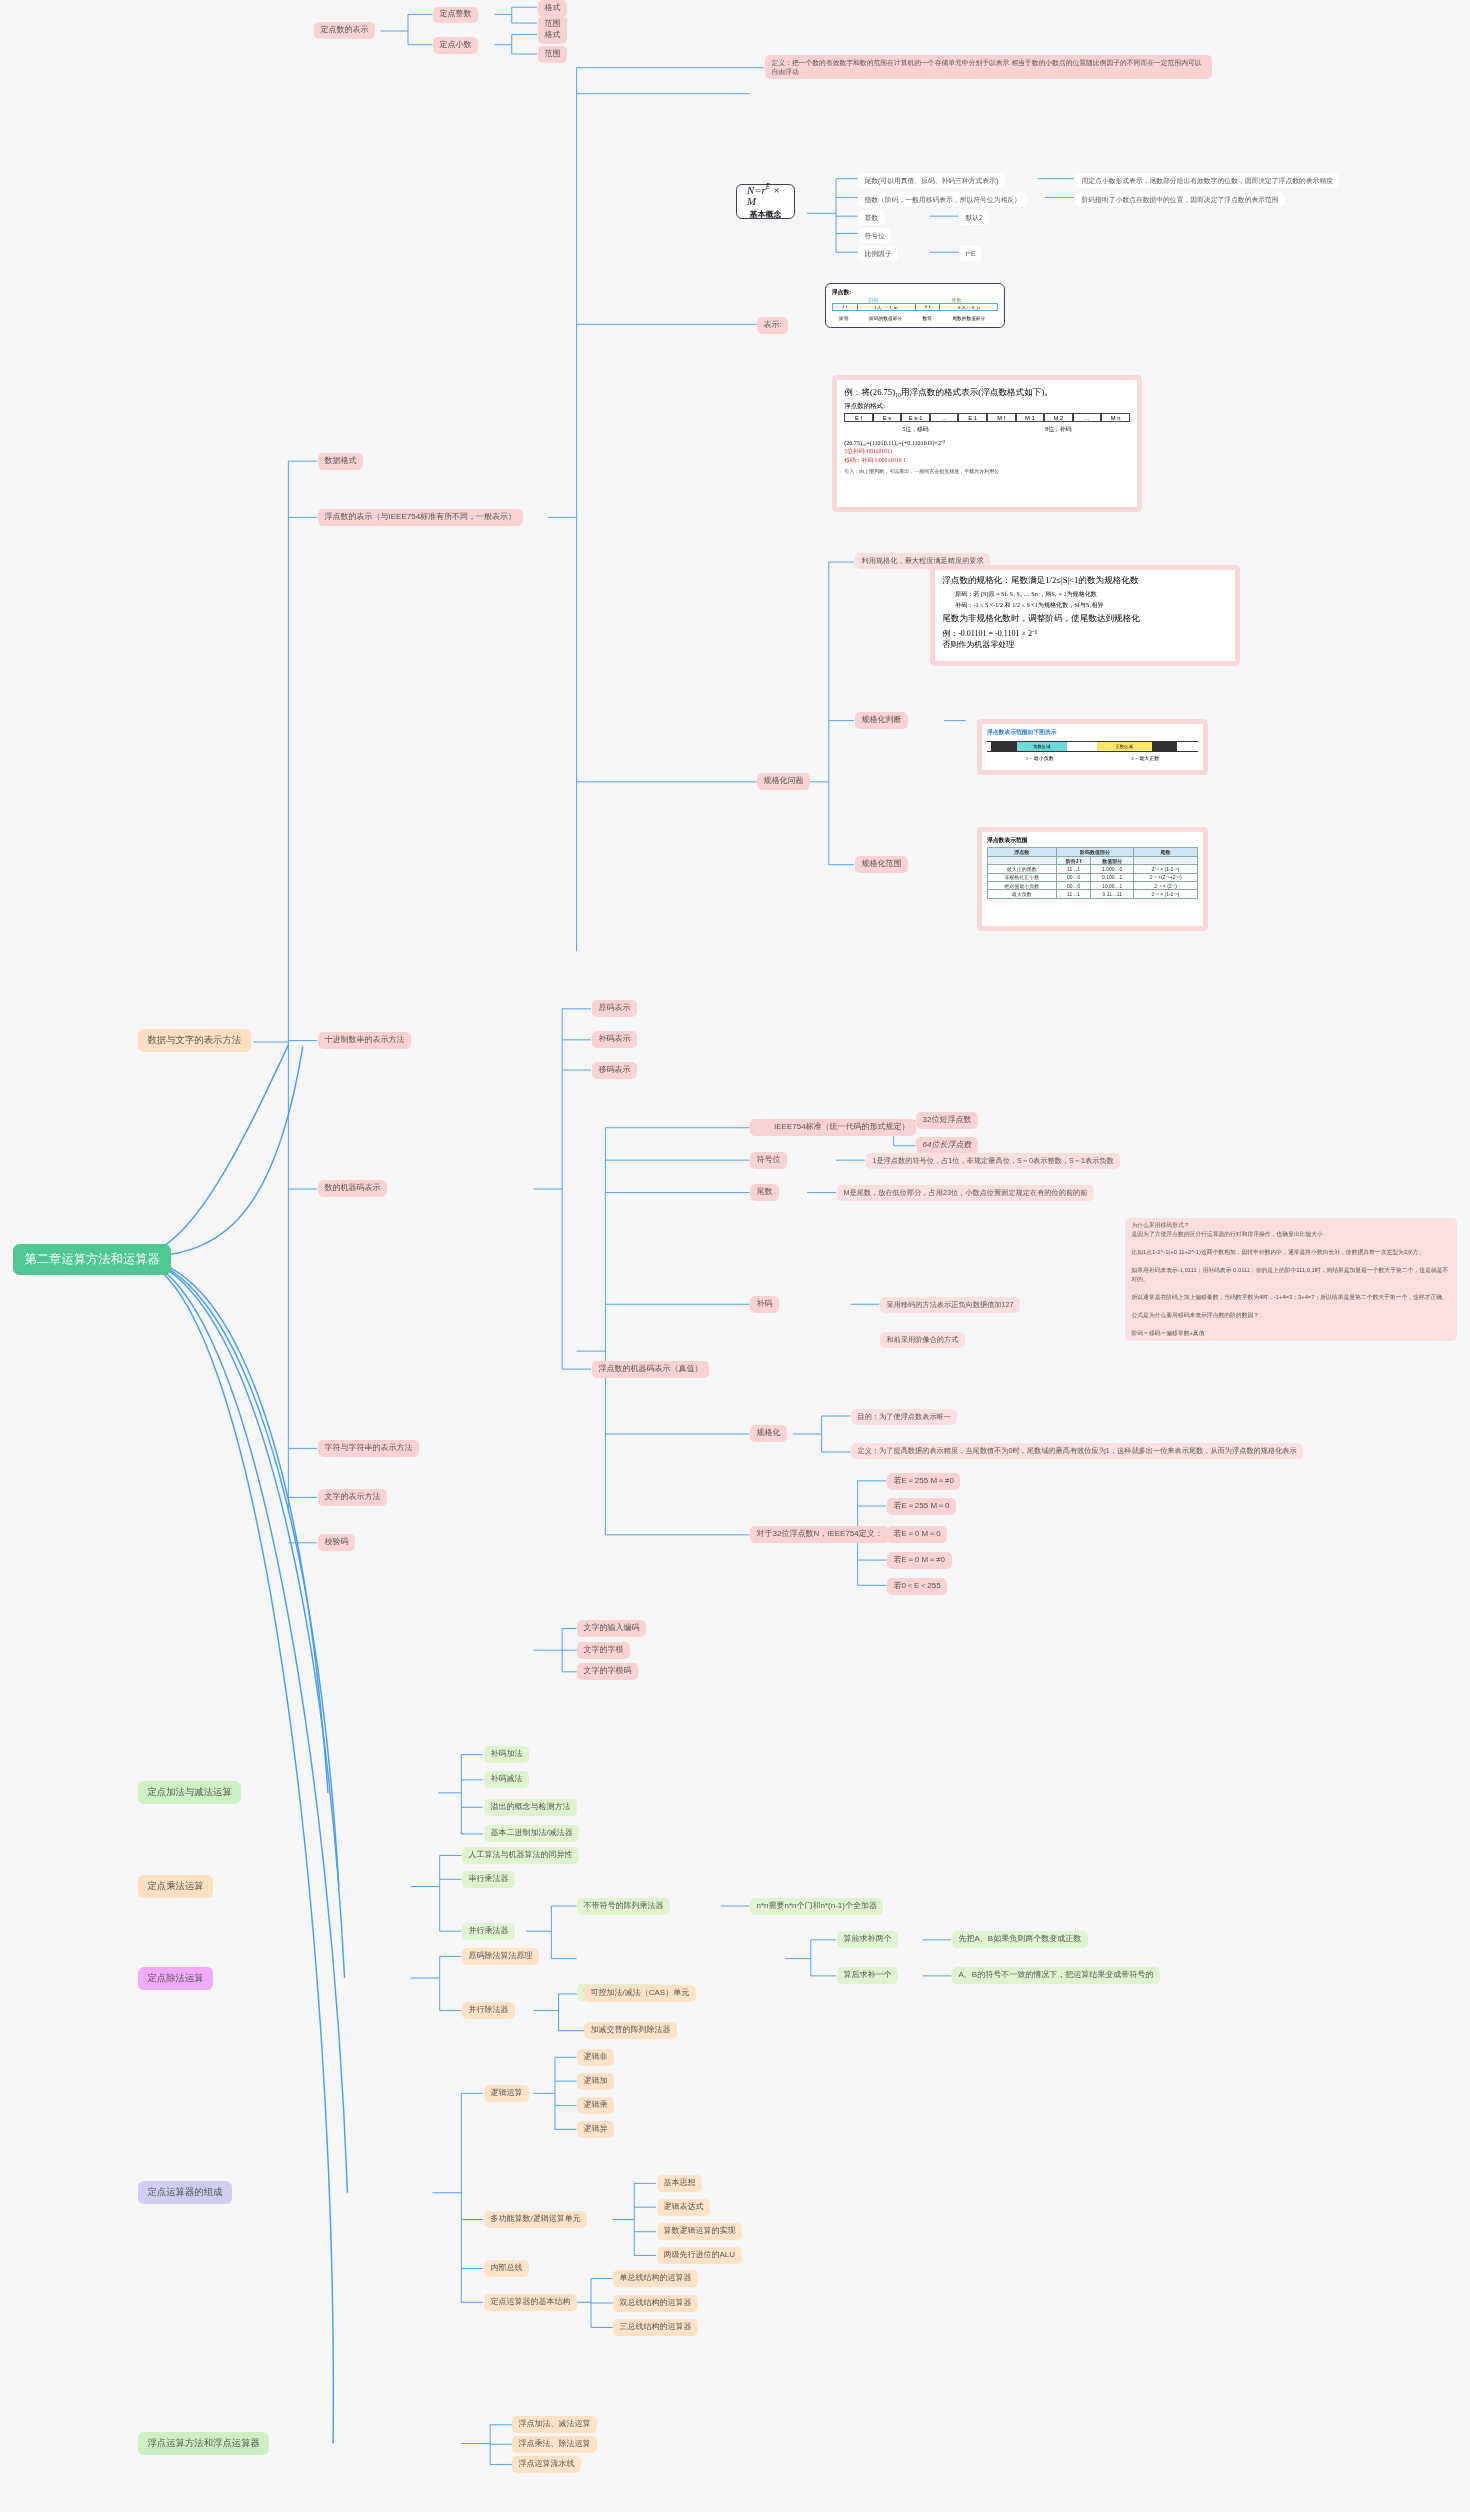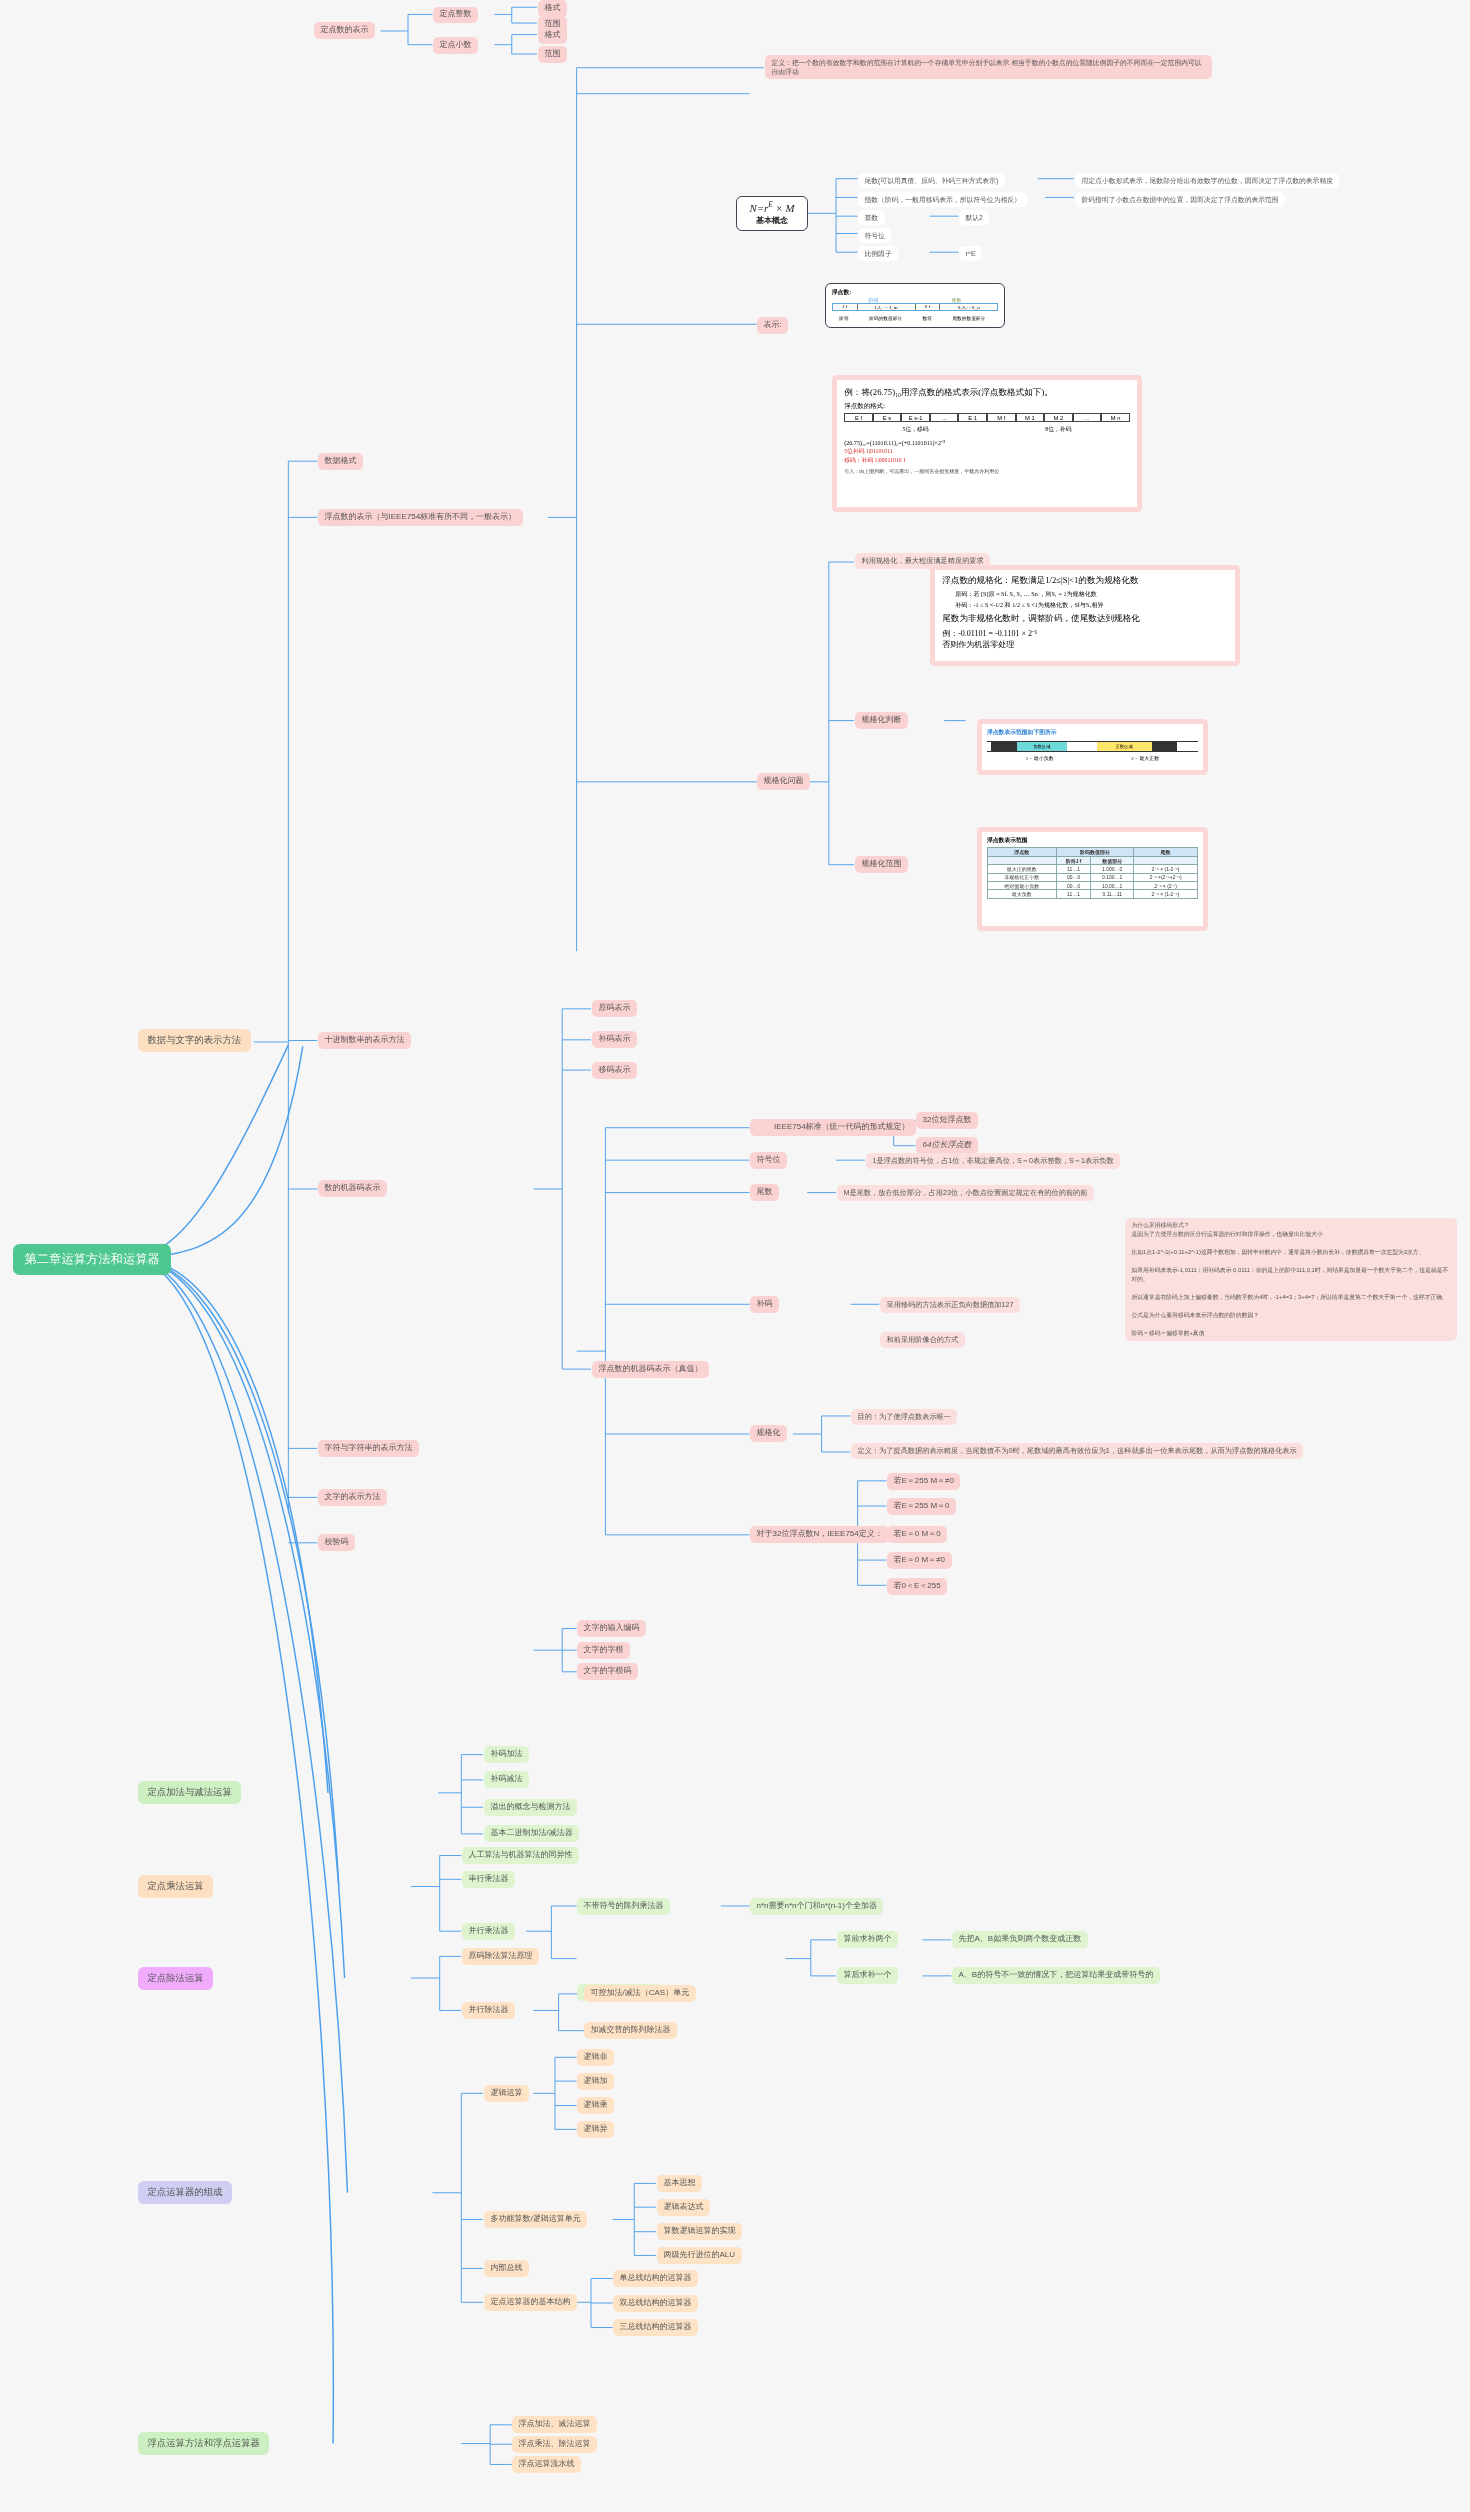--- a/index.html
+++ b/index.html
@@ -251,21 +251,21 @@
 <div class="node pinkn" style="left:433px; top:6.5px;">定点整数</div>
 <div class="node pinkn" style="left:433px; top:37px;">定点小数</div>
 <div class="node pinkn" style="left:538px; top:0px;">格式</div>
 <div class="node pinkn" style="left:538px; top:16px;">范围</div>
 <div class="node pinkn" style="left:538px; top:27px;">格式</div>
 <div class="node pinkn" style="left:538px; top:46px;">范围</div>
 
 <div class="node pinkn wrap" style="left:765px; top:55px; width:447px; font-size:6.8px;">定义：把一个数的有效数字和数的范围在计算机的一个存储单元中分别予以表示
 相当于数的小数点的位置随比例因子的不同而在一定范围内可以自由浮动</div>
 
-<div class="concept-box" style="position:absolute; left:736px; top:196px; width:72px; height:35px;">
+<div class="concept-box" style="position:absolute; left:736px; top:184px; width:59px; height:35px;">
   <div class="formula">
     <span>N</span>=<span>r</span><sup>E</sup> <span>× M</span>
   </div>
   <div class="cap">基本概念</div>
 </div>
 
 <div class="node whiten tiny" style="left:858px; top:173px;">尾数(可以用真值、原码、补码三种方式表示)</div>
 <div class="node whiten tiny" style="left:1075px; top:173px;">用定点小数形式表示，尾数部分给出有效数字的位数，因而决定了浮点数的表示精度</div>
 <div class="node whiten tiny" style="left:858px; top:192px;">指数（阶码，一般用移码表示，所以符号位为相反）</div>
 <div class="node whiten tiny" style="left:1075px; top:192px;">阶码指明了小数点在数据中的位置，因而决定了浮点数的表示范围</div>

